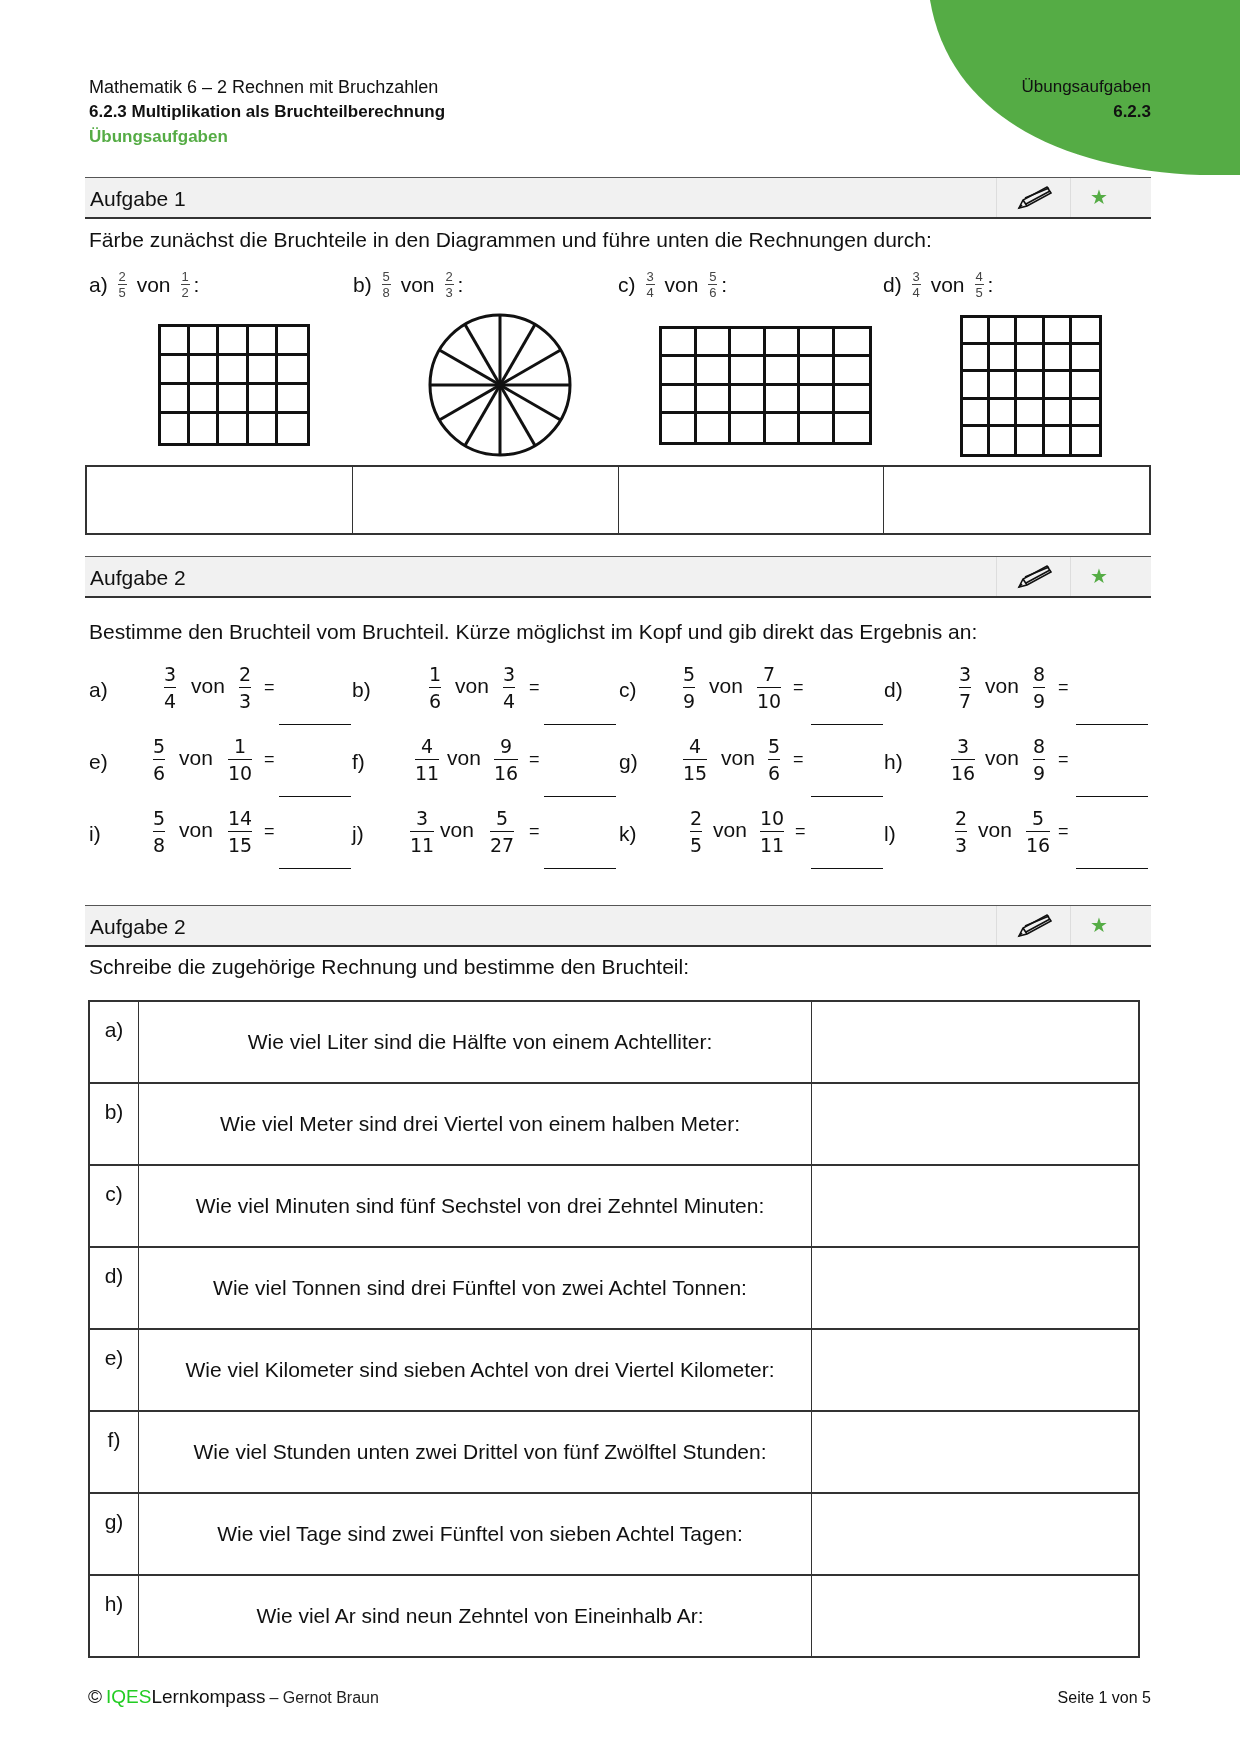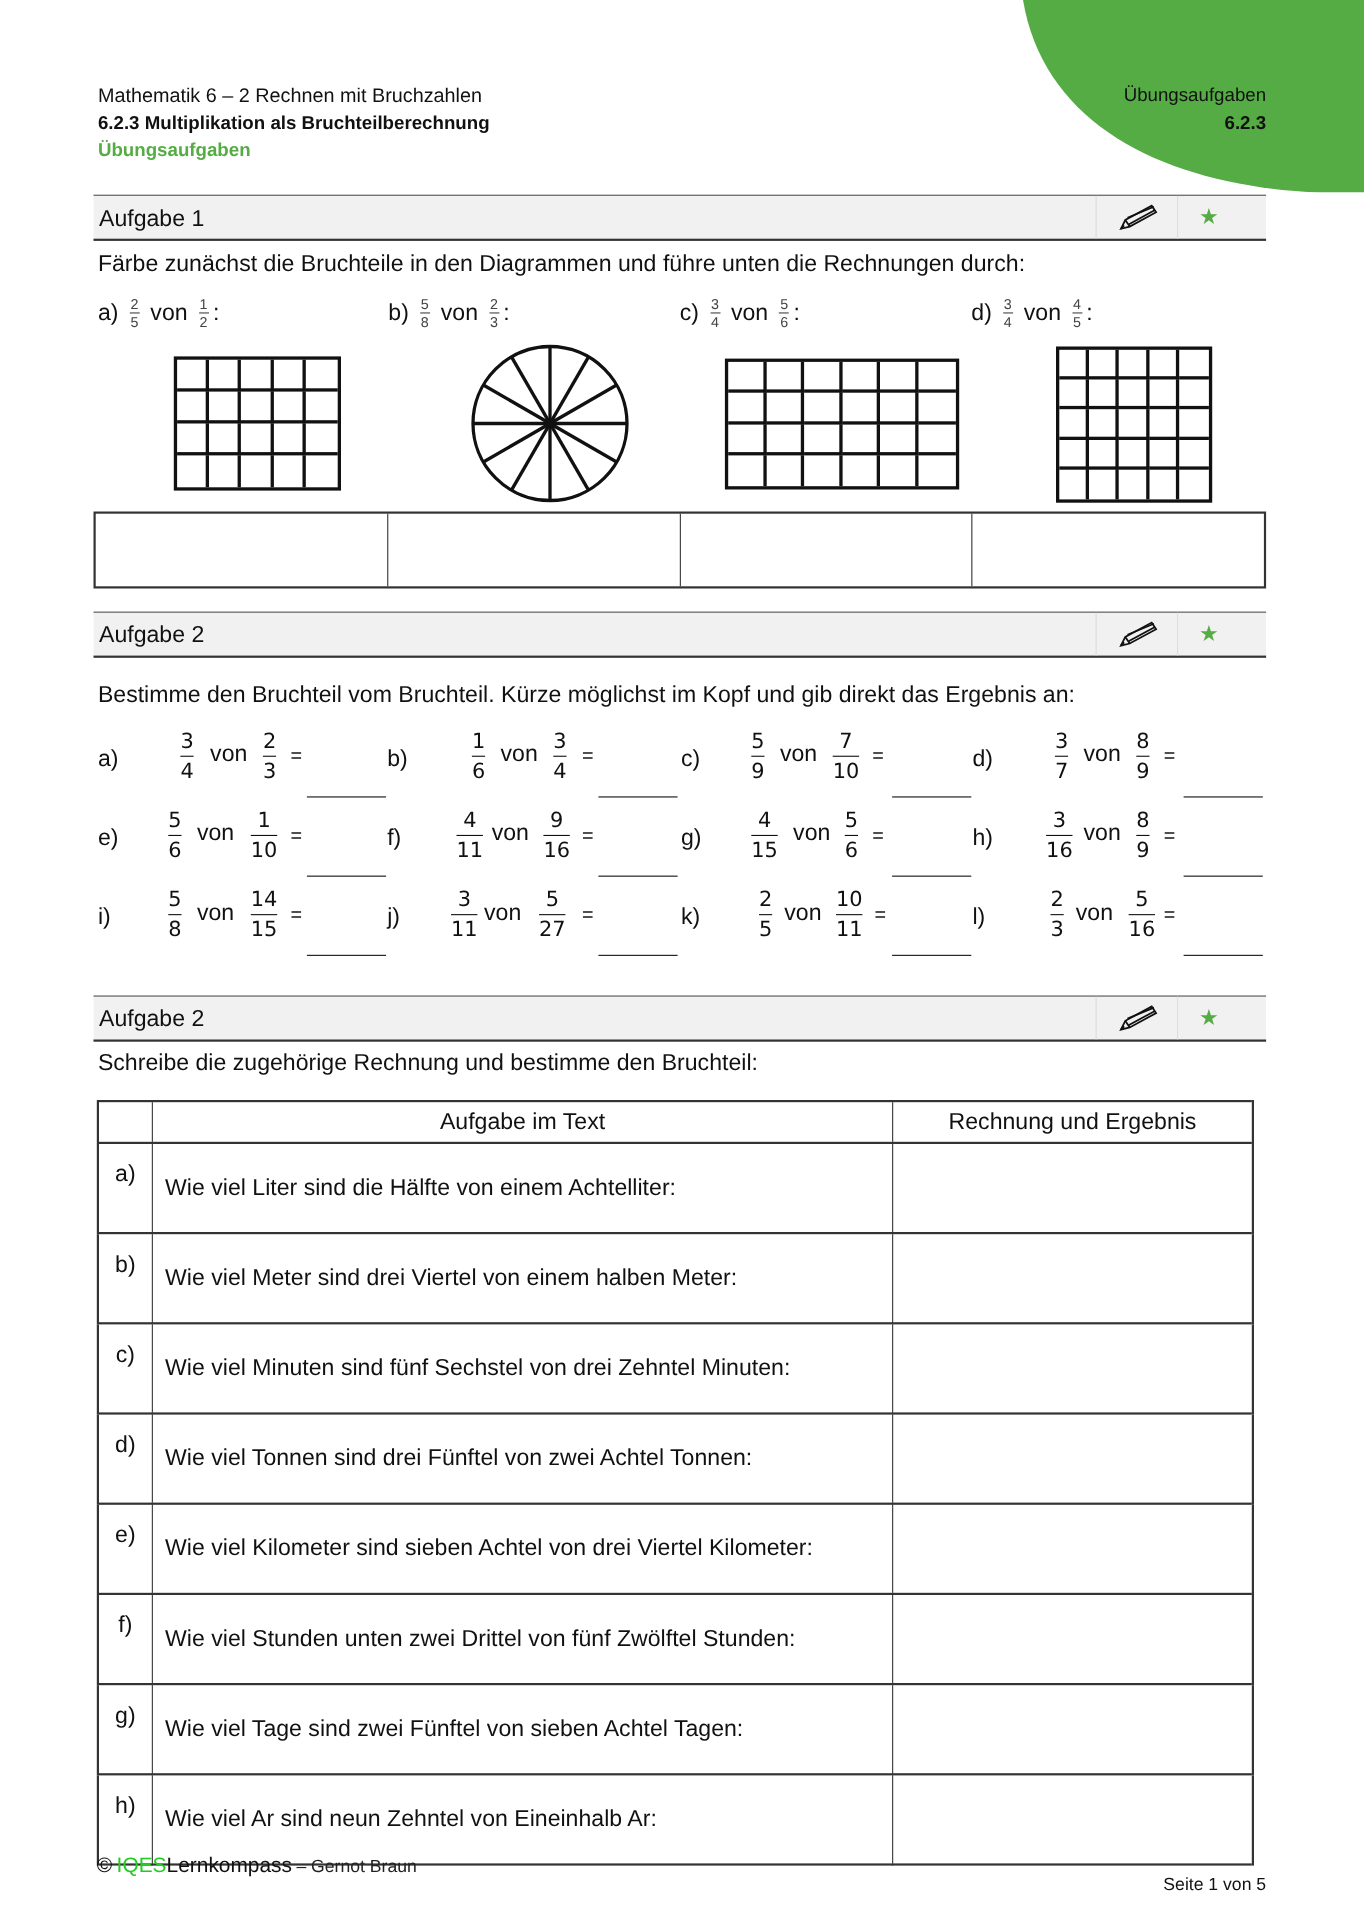--- a/index.html
+++ b/index.html
@@ -43,27 +43,27 @@
   .eq { position:absolute; font-size:18px; }
   .blank { position:absolute; width:72px; border-top:1.5px solid #111; }
 
   table.t3 { position:absolute; left:88px; top:1000px; width:1052px; border-collapse:collapse;
              font-size:21px; }
   table.t3 td, table.t3 th { border:1px solid #333; font-weight:normal; }
   table.t3 tr { border-top:2px solid #333; border-bottom:2px solid #333; }
   table.t3 th { height:34px; text-align:center; }
   table.t3 td { height:63px; vertical-align:middle; }
   table.t3 td.lab { width:46px; text-align:center; vertical-align:top; padding-top:16px; border-left:2px solid #333; }
-  table.t3 td.q { width:660px; padding-left:11px; }
+  table.t3 td.q { width:660px; padding-left:11px;text-align:center; }
   table.t3 td.ans { border-right:2px solid #333; }
 
   .footer-l { position:absolute; left:88px; top:1686px; font-size:19px; display:flex; align-items:baseline; gap:4px; }
   .footer-l .iq { color:#22cc22; }
   .footer-l .au { font-size:16px; color:#222; }
-  .footer-r { position:absolute; right:89px; top:1689px; font-size:16px;margin-top:16px; }
+  .footer-r { position:absolute; right:89px; top:1689px; font-size:16px; }
 </style>
 </head>
 <body>
 
 <svg class="corner" viewBox="0 0 310 175">
   <path d="M 0 0 L 310 0 L 310 175 L 270 175 C 140 170, 20 120, 0 0 Z" fill="#55ac45"></path>
 </svg>
 
 <div class="abs hdr-l1">Mathematik 6 – 2 Rechnen mit Bruchzahlen</div>
 <div class="abs hdr-l2">6.2.3 Multiplikation als Bruchteilberechnung</div>
@@ -455,25 +455,20 @@
       <path d="M4 24 L7 21"></path>
     </g>
   </svg>
   <span class="sep2"></span>
   <span class="star">★</span>
 </div>
 <div class="instr" style="top:955px;">Schreibe die zugehörige Rechnung und bestimme den Bruchteil:</div>
 
 <table class="t3">
   <tbody>
-      <tr>
-    <th style="width:46px; border-left:2px solid #333;"></th>
-    <th>Aufgabe im Text</th>
-    <th style="border-right:2px solid #333;">Rechnung und Ergebnis</th>
-  </tr>
   <tr>
     <td class="lab">a)</td>
     <td class="q">Wie viel Liter sind die Hälfte von einem Achtelliter:</td>
     <td class="ans"></td>
   </tr>
   <tr>
     <td class="lab">b)</td>
     <td class="q">Wie viel Meter sind drei Viertel von einem halben Meter:</td>
     <td class="ans"></td>
   </tr>

